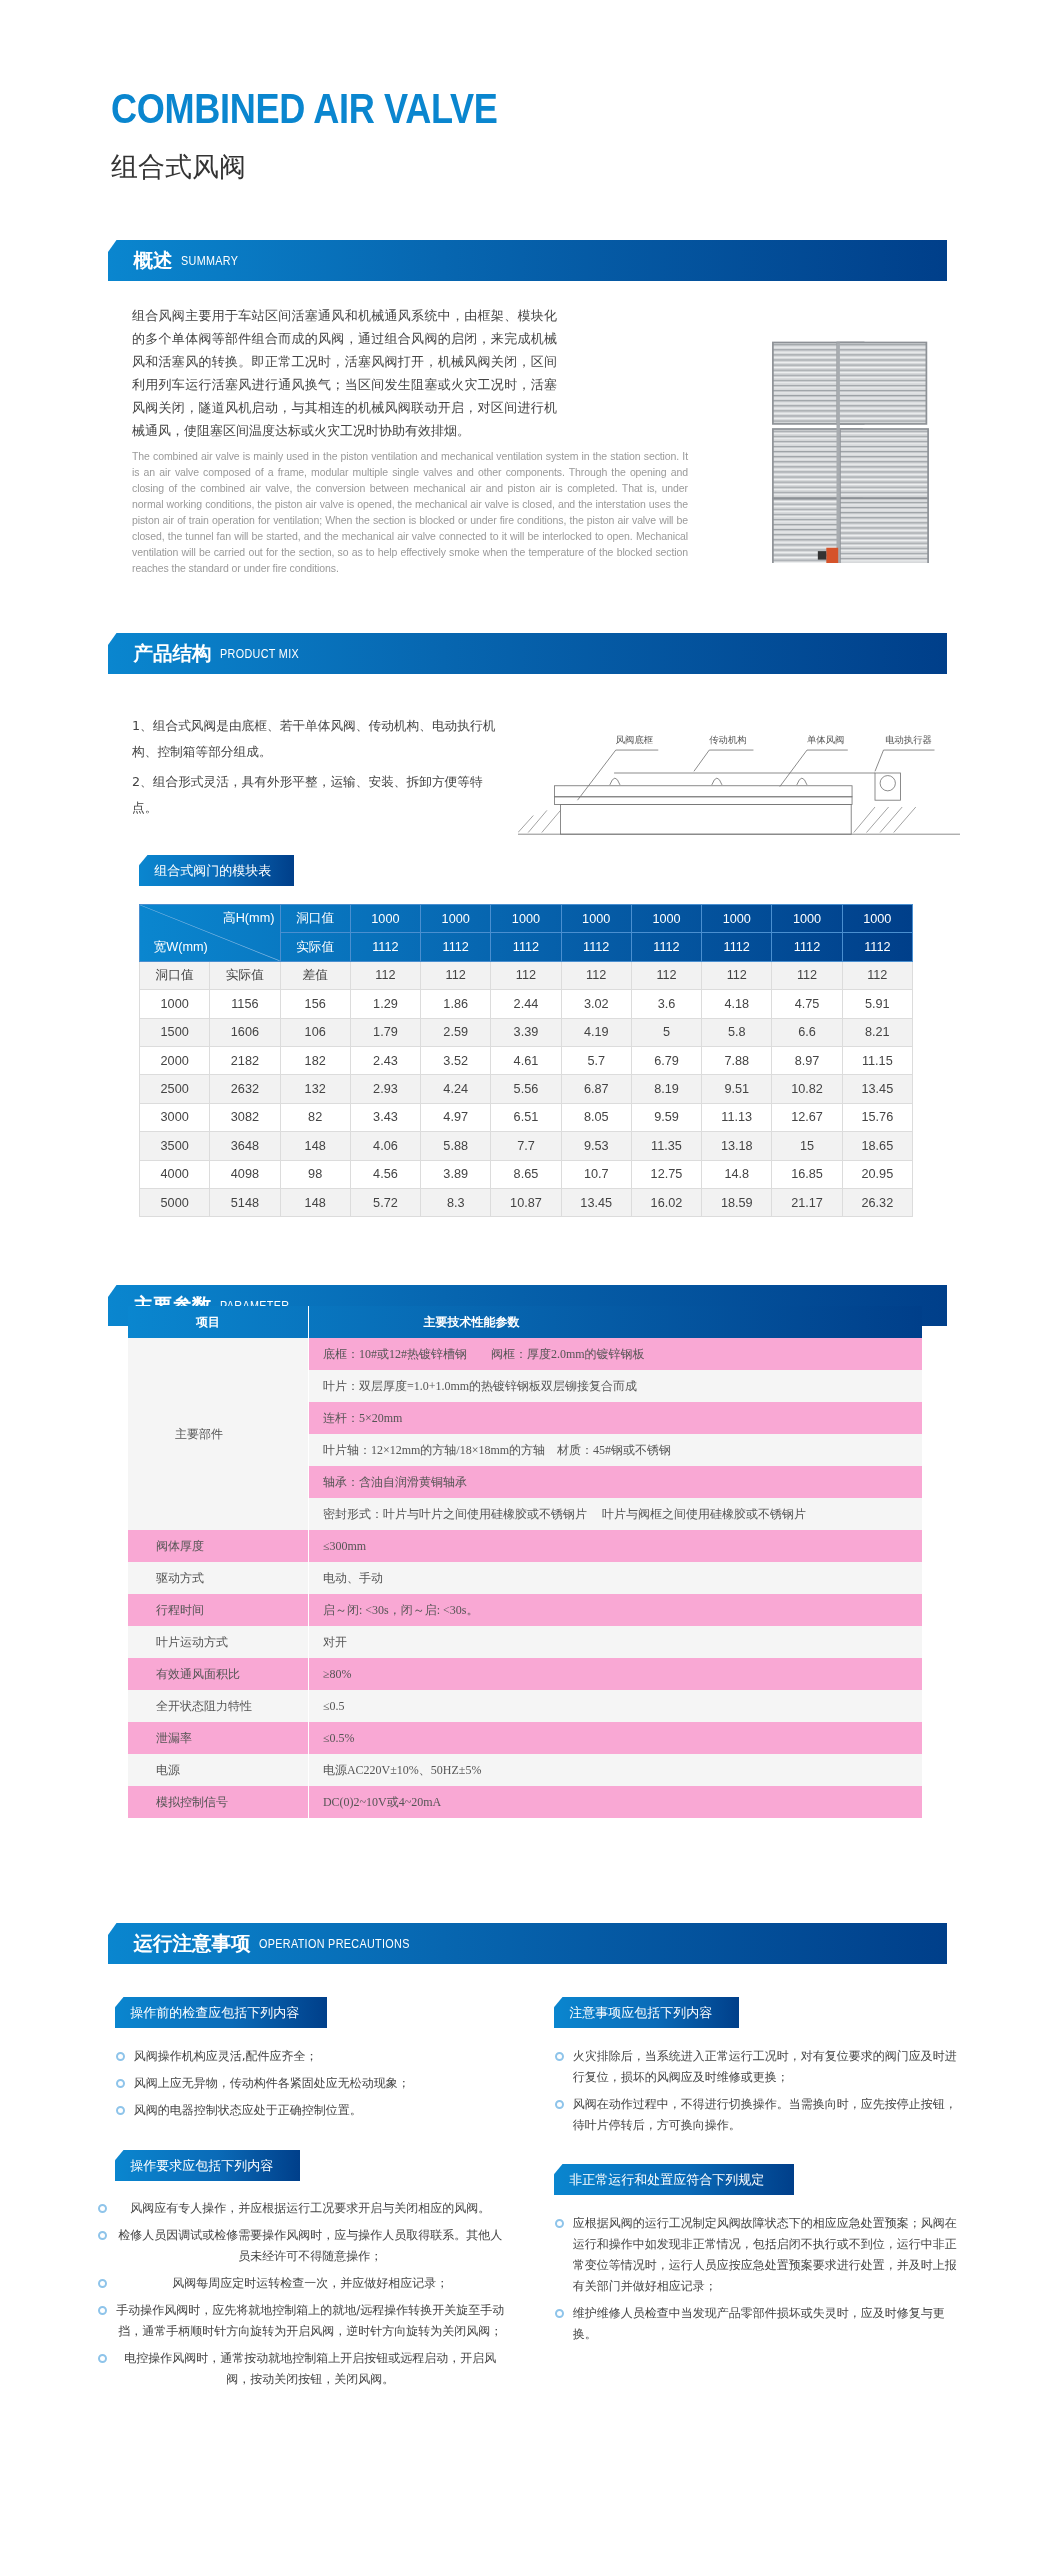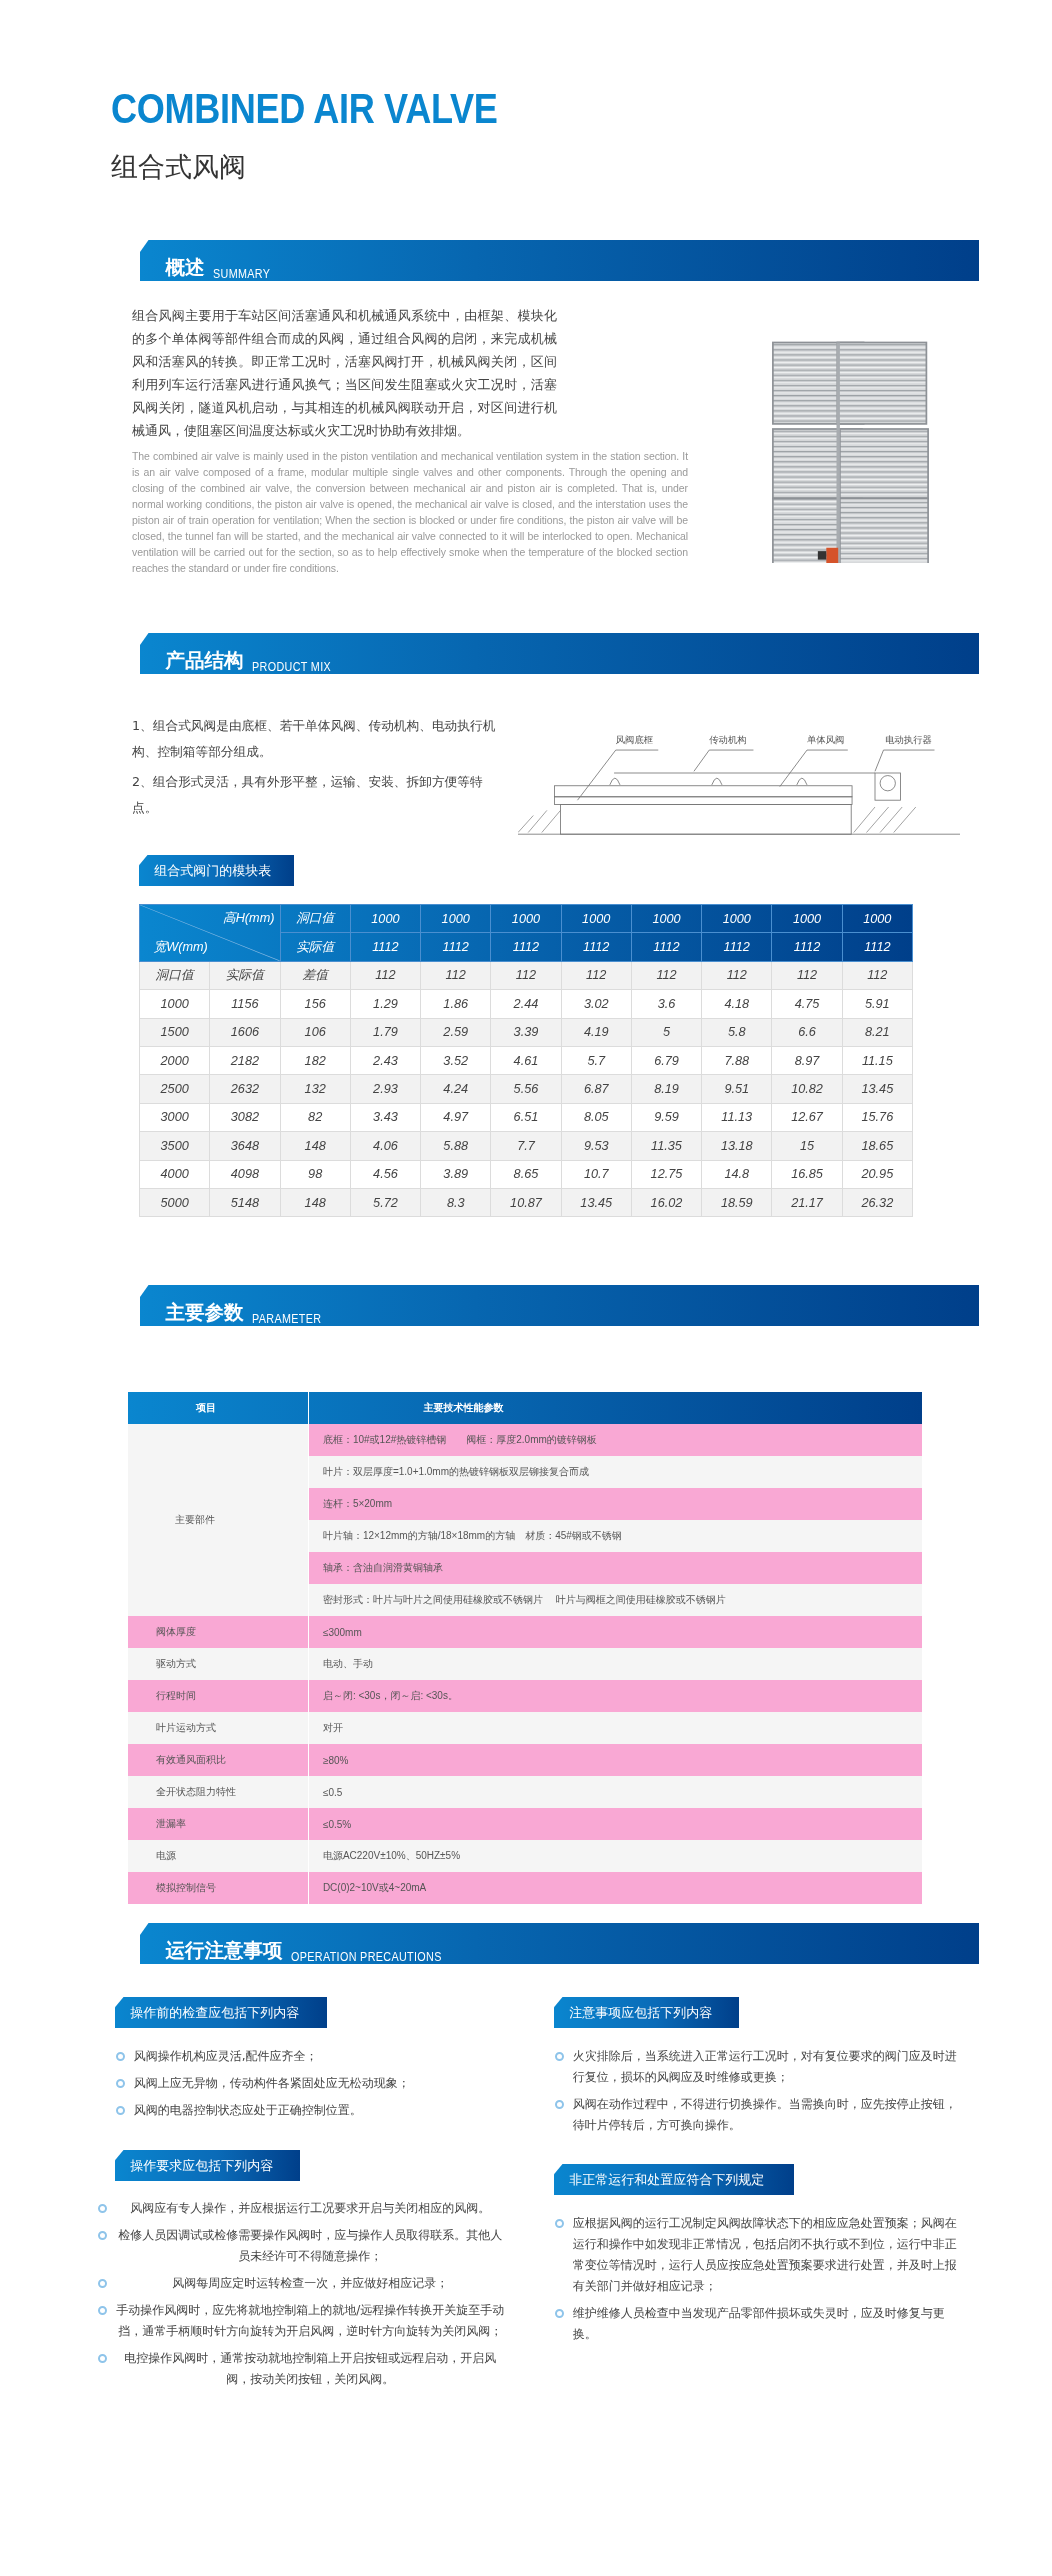--- a/index.html
+++ b/index.html
@@ -2,48 +2,48 @@
 <html style="font-size:13.6px"><head>
 <meta charset="utf-8">
 <style>
   * { box-sizing: border-box; margin: 0; padding: 0; }
   body { width: 1053px; height: 2576px; background: #ffffff; font-family: "DejaVu Sans", "Liberation Sans", sans-serif; color: #444; position: relative; overflow: hidden; }
   .abs { position: absolute; }
 
   .main-title { left: 111px; top: 85px; font-family: "Liberation Sans", sans-serif; font-weight: bold; font-size: 42px; color: #0a86cf; letter-spacing: -0.4px; transform: scaleX(0.86); transform-origin: left top; white-space: nowrap; }
   .sub-title { left: 111px; top: 149px; font-size: 27px; color: #333; }
 
-  .sec-bar { left: 108px; width: 839px; height: 41px; background: linear-gradient(90deg, #0a86cf 0%, #0766b0 40%, #003f8a 100%); clip-path: polygon(8.5px 0, 100% 0, 100% 100%, 0 100%, 0 12px); display: flex; align-items: flex-end; padding-left: 25.5px; margin-left: 32px; }
+  .sec-bar { left: 108px; width: 839px; height: 41px; background: linear-gradient(90deg, #0a86cf 0%, #0766b0 40%, #003f8a 100%); clip-path: polygon(8.5px 0, 100% 0, 100% 100%, 0 100%, 0 12px); display: flex; align-items: center; padding-left: 25.5px; }
   .sec-cn { color: #fff; font-weight: bold; font-size: 19.5px; }
   .sec-en { color: #fff; font-family: "Liberation Sans", sans-serif; font-size: 12.7px; margin-left: 8.5px; transform: scaleX(0.85); transform-origin: left center; letter-spacing: 0.4px; white-space: nowrap; }
 
   .sum-cn { left: 132px; top: 304px; width: 425px; font-size: 13px; line-height: 23px; color: #444; text-align: justify; }
   .sum-en { left: 132px; top: 448px; width: 556px; font-family: "Liberation Sans", sans-serif; font-size: 10.5px; line-height: 16px; color: #9a9a9a; text-align: justify; letter-spacing: -0.1px; }
 
   .photo { left: 743px; top: 334px; width: 187px; height: 229px; }
 
   .pm-text { left: 132px; top: 713px; width: 374px; font-size: 12.7px; line-height: 25.5px; color: #444; }
   .pm-text p { margin-bottom: 5.1px; }
   .diagram { left: 518px; top: 722px; width: 442px; height: 136px; }
 
   .tag { height: 31px; background: linear-gradient(90deg, #0a86cf 0%, #0a6bb8 55%, #003f8a 100%); clip-path: polygon(8.5px 0, 100% 0, 100% 100%, 0 100%, 0 10.2px); color: #fff; font-size: 13px; display: flex; align-items: center; padding-left: 15.3px; white-space: nowrap; }
 
   table { border-collapse: collapse; }
-  .mod-table { left: 139px; top: 904px; width: 774px; font-family: "Liberation Sans", sans-serif; font-size: 12.7px; text-align: center; font-style: italic; }
+  .mod-table { left: 139px; top: 904px; width: 774px; font-family: "Liberation Sans", sans-serif; font-size: 12.7px; text-align: center; }
   .mod-table td { height: 28.4px; border: 0.8px solid #dcdcdc; color: #444; }
   .mod-table tr:nth-child(odd) td { background: #f2f2f2; }
   .mod-table tr:nth-child(even) td { background: #ffffff; }
   .mod-table thead td { color: #fff; border: 0.8px solid #4a8fd0; background: transparent !important; }
   .mod-table thead { background: linear-gradient(90deg, #0a86cf 0%, #0766b0 45%, #003f8a 100%); }
   .corner { position: relative; }
   .corner svg { position: absolute; left: 0; top: 0; width: 100%; height: 100%; }
   .corner .h-label { position: absolute; right: 5.1px; top: 5.1px; }
   .corner .w-label { position: absolute; left: 13.6px; bottom: 5.1px; }
 
-  .param-table { left: 128px; top: 1392px; width: 794px; font-family: Liberation Sans, sans-serif; font-size: 10px; }
+  .param-table { left: 128px; top: 1306px; width: 794px; font-family: Liberation Serif, serif; font-size: 12px; }
   .param-table thead td { color: #fff; font-weight: bold; height: 32px; background: transparent; }
   .param-table thead tr { background: linear-gradient(90deg, #0a86cf 0%, #0766b0 45%, #003f8a 100%); }
   .param-table td { border: 0; height: 32px; color: #555; }
   .param-table td.k { width: 180px; padding-left: 28px; border-right: 0.8px solid #fff; }
   .param-table td.v { padding-left: 14.4px; }
   .param-table tr.g td { background: #f9a8d4; }
   .param-table tr.w td { background: #f5f5f5; }
   .param-table td.merged { background: #f5f5f5 !important; padding-left: 47px; }
 
   .list { font-size: 12px; line-height: 21px; color: #444; }

